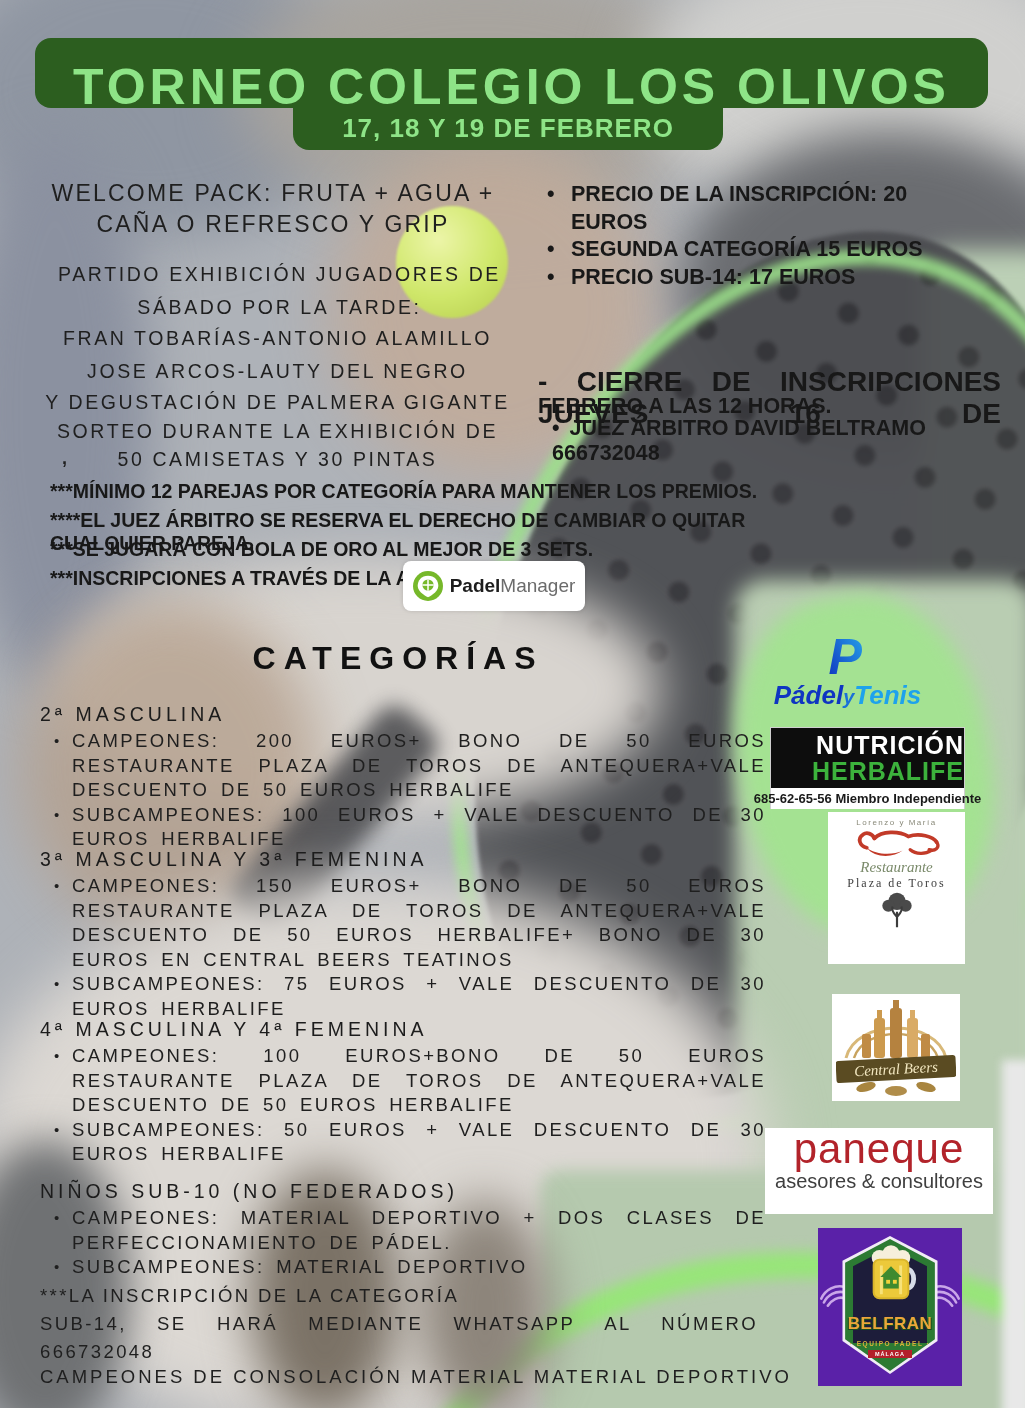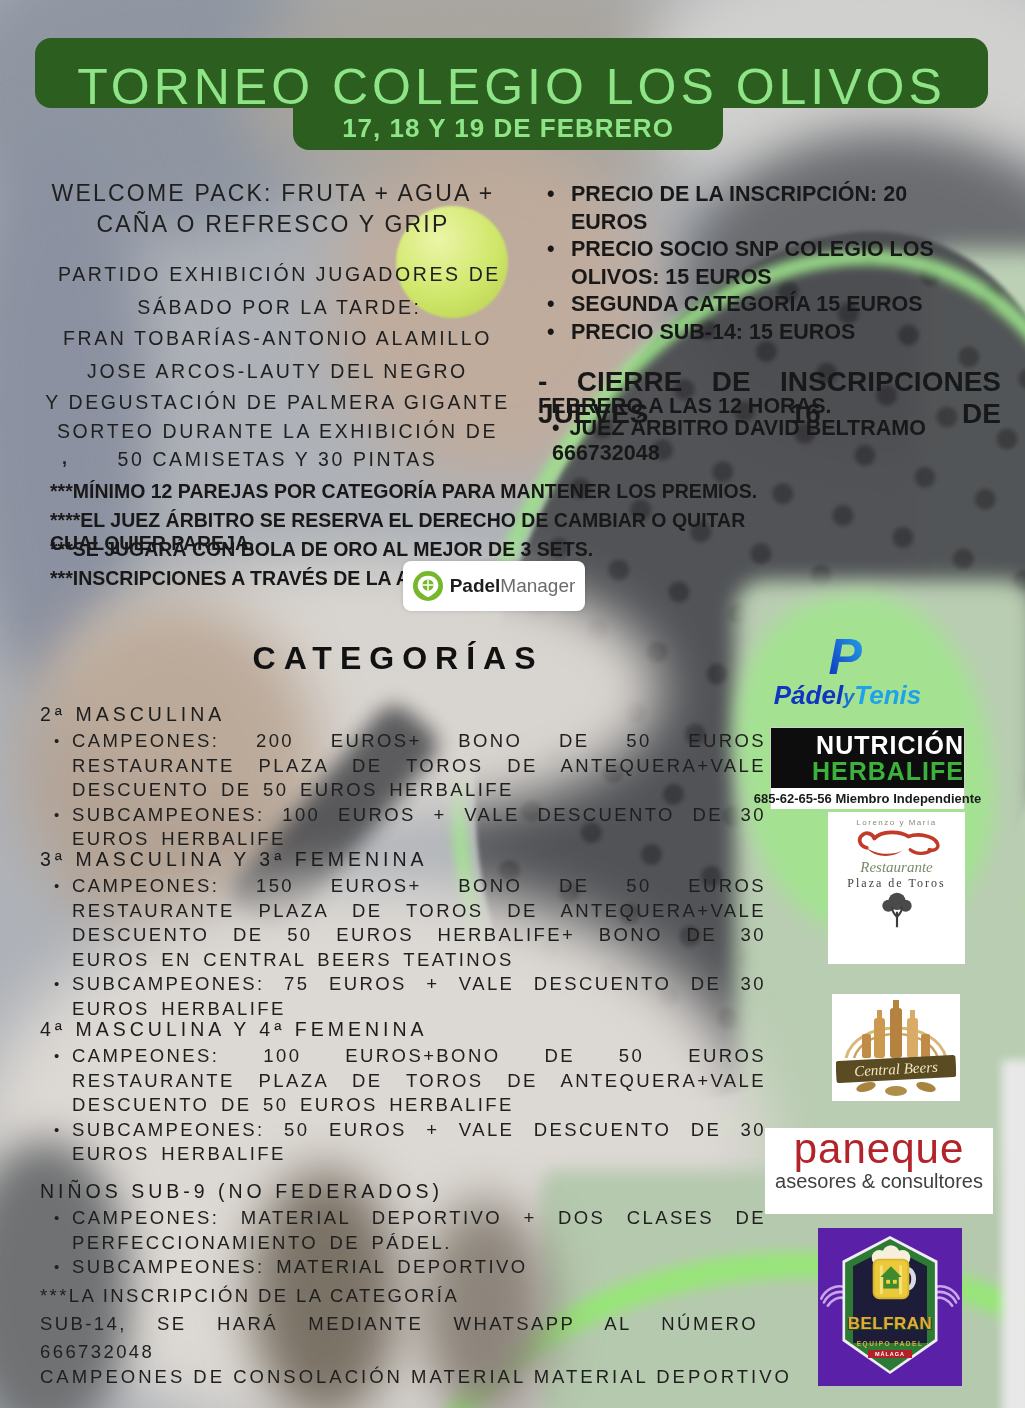--- a/index.html
+++ b/index.html
@@ -36,21 +36,21 @@
           transform:rotate(40deg);border-radius:20px;opacity:.8;}
   .arcbottom{left:380px;top:1255px;width:860px;height:680px;border:26px solid #97e678;border-radius:50%;
           filter:blur(7px);transform:rotate(10deg);background:transparent;}
   .edge-r{left:1002px;top:1060px;width:30px;height:360px;background:#e8e8e8;filter:blur(5px);}
   
   .z{z-index:5;}
   .hand{font-family:"Liberation Sans",sans-serif;color:#1f1f1f;}
   .geo{font-family:"Liberation Sans",sans-serif;font-weight:700;color:#181818;}
   .banner{left:35px;top:38px;width:953px;height:70px;background:#2c5e1f;border-radius:16px;
           display:flex;align-items:center;justify-content:center;z-index:6;}
-  .banner-title{font-size:50px;font-weight:400;color:#8ee487;letter-spacing:4px;white-space:nowrap;margin-top:27px;}
+  .banner-title{font-size:50px;font-weight:700;color:#8ee487;letter-spacing:4px;white-space:nowrap;margin-top:27px;}
   .subbanner{left:293px;top:106px;width:430px;height:44px;background:#2c5e1f;border-radius:0 0 16px 16px;
           display:flex;align-items:center;justify-content:center;z-index:5;}
   .banner-sub{font-size:26px;font-weight:700;color:#8ee487;letter-spacing:1px;white-space:nowrap;}
   .welcome{left:48px;top:178px;width:450px;text-align:center;font-size:23px;line-height:31px;letter-spacing:2.2px;}
   .exhib{left:52px;top:258px;width:455px;text-align:center;font-size:19.5px;line-height:33px;letter-spacing:2.6px;}
   .players{left:45px;top:322px;width:465px;text-align:center;font-size:19.5px;line-height:33px;letter-spacing:2.6px;}
   .tasting{left:40px;top:388px;width:475px;text-align:center;font-size:19.5px;line-height:28.5px;letter-spacing:2.6px;}
   .stray{left:62px;top:448px;font-size:18px;font-weight:700;}
   .pricing{left:545px;top:181px;width:420px;list-style:none;margin:0;padding:0;}
   .pricing li{position:relative;padding-left:26px;font-size:21.5px;line-height:27.5px;margin:0;}
@@ -164,23 +164,22 @@
   <div class="abs z hand exhib">PARTIDO EXHIBICIÓN JUGADORES DE SÁBADO POR LA TARDE:</div>
   <div class="abs z hand players">
     <div>FRAN TOBARÍAS-ANTONIO ALAMILLO</div>
     <div>JOSE ARCOS-LAUTY DEL NEGRO</div>
   </div>
   <div class="abs z hand tasting">Y DEGUSTACIÓN DE PALMERA GIGANTE SORTEO DURANTE LA EXHIBICIÓN DE 50 CAMISETAS Y 30 PINTAS</div>
   <div class="abs z hand stray">,</div>
 
   <ul class="abs z geo pricing">
     <li>PRECIO DE LA INSCRIPCIÓN: 20 EUROS</li>
-    <li>PRECIO SOCIO SNP COLEGIO LOS OLIVOS: 15 EUROS</li>
     <li>SEGUNDA CATEGORÍA 15 EUROS</li>
-    <li>PRECIO SUB-14: 15 EUROS</li>
+    <li>PRECIO SUB-14: 17 EUROS</li>
   </ul>
   <div class="abs z geo closing1">- CIERRE DE INSCRIPCIONES JUEVES 16 DE</div>
   <div class="abs z geo closing2">FEBRERO A LAS 12 HORAS.</div>
   <div class="abs z geo referee">
     <span class="dot">•</span><span>JUEZ ÁRBITRO DAVID BELTRAMO 666732048</span>
   </div>
 
   <div class="abs z geo notes-line n0">***MÍNIMO 12 PAREJAS POR CATEGORÍA PARA MANTENER LOS PREMIOS.</div>
   <div class="abs z geo notes-line n1">****EL JUEZ ÁRBITRO SE RESERVA EL DERECHO DE CAMBIAR O QUITAR CUALQUIER PAREJA.</div>
   <div class="abs z geo notes-line n2">***SE JUGARÁ CON BOLA DE ORO AL MEJOR DE 3 SETS.</div>
@@ -231,21 +230,21 @@
     <li>CAMPEONES: 150 EUROS+ BONO DE 50 EUROS RESTAURANTE PLAZA DE TOROS DE ANTEQUERA+VALE DESCUENTO DE 50 EUROS HERBALIFE+ BONO DE 30 EUROS EN CENTRAL BEERS TEATINOS</li>
     <li>SUBCAMPEONES: 75 EUROS + VALE DESCUENTO DE 30 EUROS HERBALIFE</li>
   </ul>
 
   <div class="abs z hand cat-head h3">4ª MASCULINA Y 4ª FEMENINA</div>
   <ul class="abs z hand cat-list l3">
     <li>CAMPEONES: 100 EUROS+BONO DE 50 EUROS RESTAURANTE PLAZA DE TOROS DE ANTEQUERA+VALE DESCUENTO DE 50 EUROS HERBALIFE</li>
     <li>SUBCAMPEONES: 50 EUROS + VALE DESCUENTO DE 30 EUROS HERBALIFE</li>
   </ul>
 
-  <div class="abs z hand cat-head h4">NIÑOS SUB-9 (NO FEDERADOS)</div>
+  <div class="abs z hand cat-head h4">NIÑOS SUB-10 (NO FEDERADOS)</div>
   <ul class="abs z hand cat-list l4">
     <li>CAMPEONES: MATERIAL DEPORTIVO + DOS CLASES DE PERFECCIONAMIENTO DE PÁDEL.</li>
     <li>SUBCAMPEONES: MATERIAL DEPORTIVO</li>
   </ul>
 
   <div class="abs z hand f1">***LA INSCRIPCIÓN DE LA CATEGORÍA</div>
   <div class="abs z hand f2">SUB-14, SE HARÁ MEDIANTE WHATSAPP AL NÚMERO</div>
   <div class="abs z hand f3">666732048</div>
   <div class="abs z hand consol">CAMPEONES DE CONSOLACIÓN MATERIAL MATERIAL DEPORTIVO</div>
 

